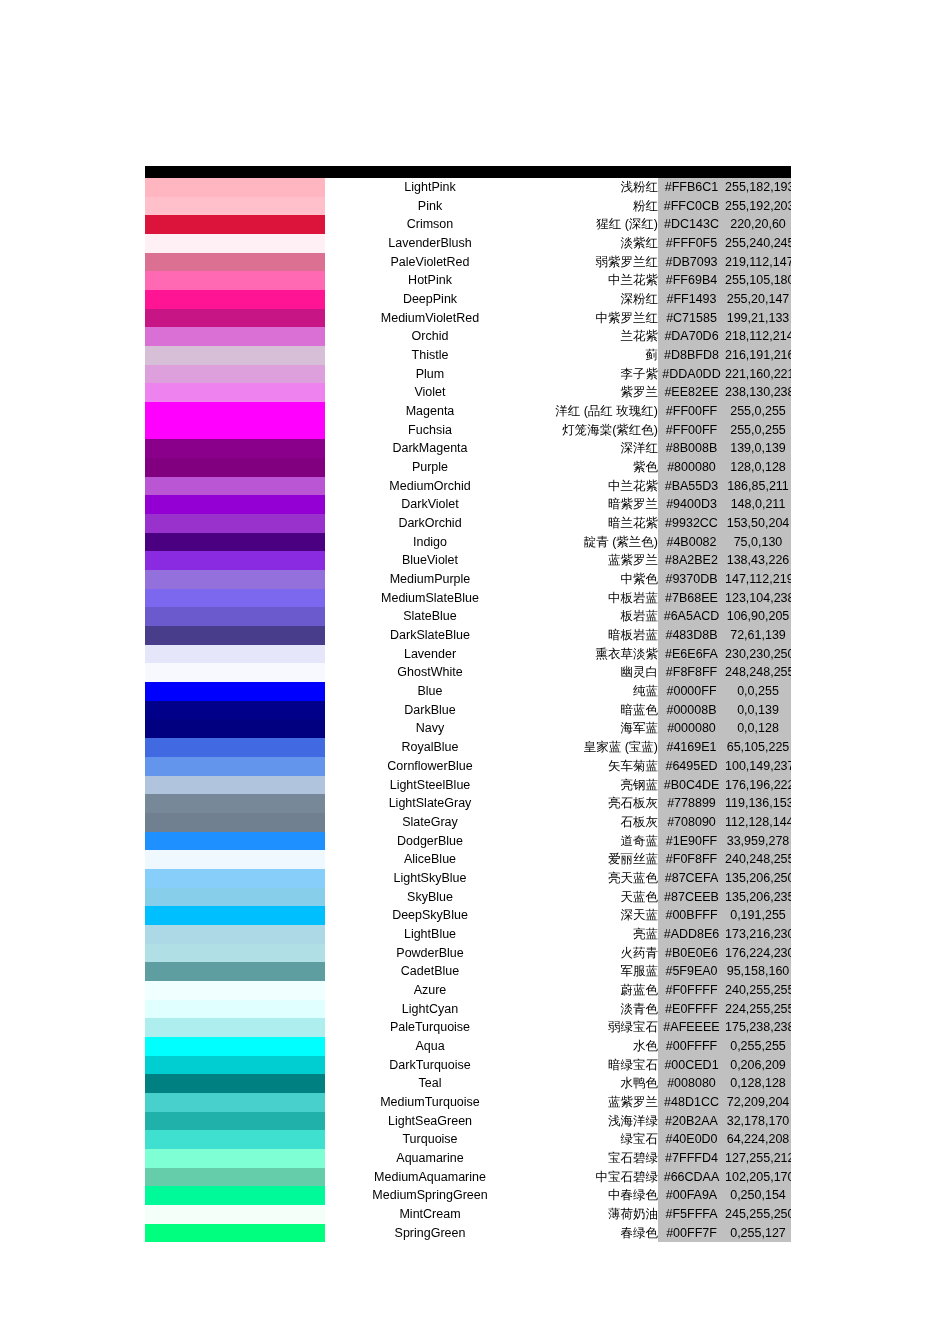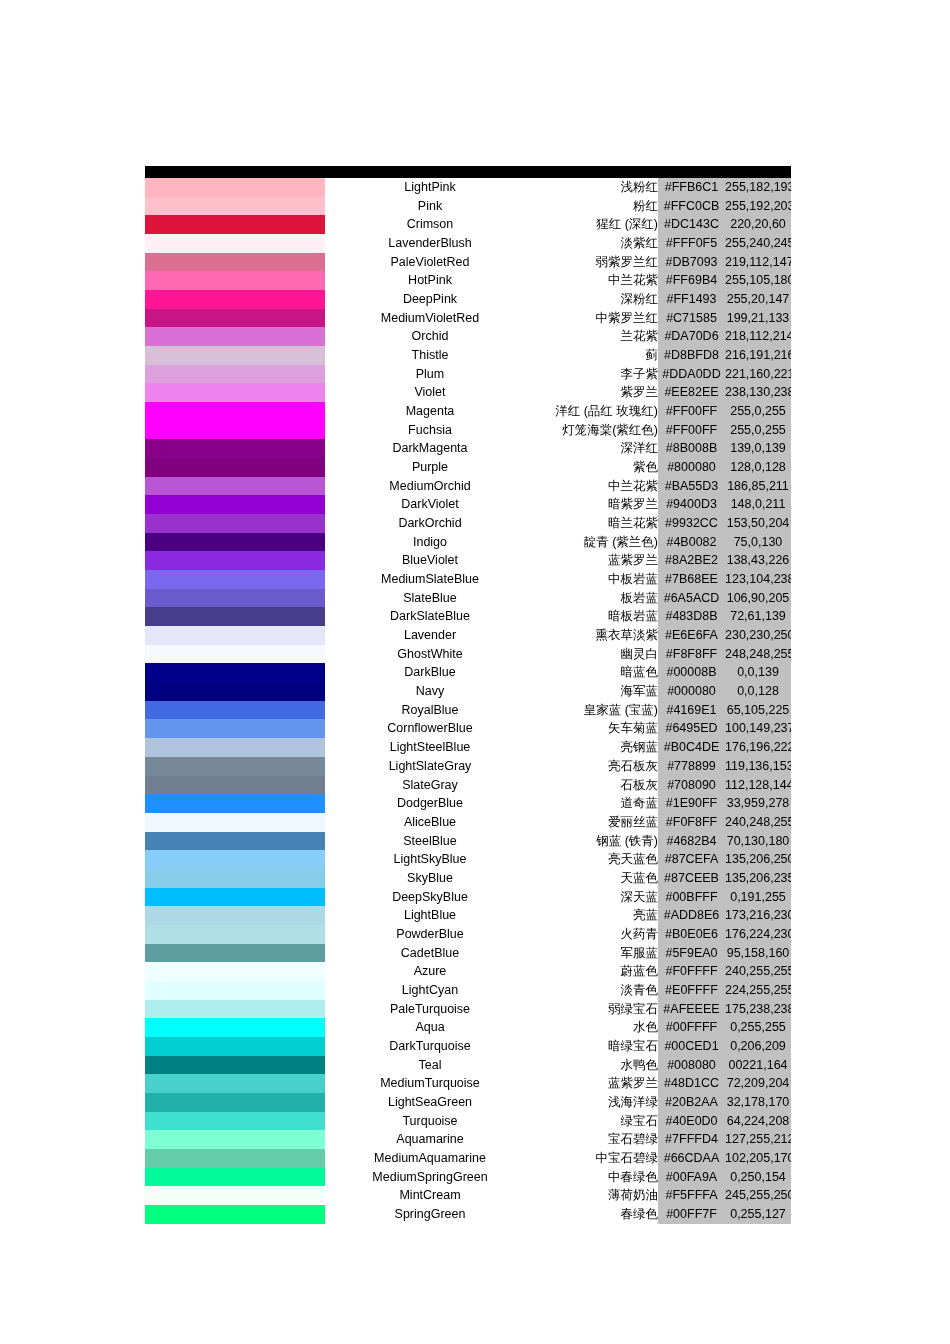--- a/index.html
+++ b/index.html
@@ -264,20 +264,28 @@
         </tr>
         <tr class="data-row">
           <td class="swatch" style="background: rgb(138, 43, 226);"></td>
           <td class="swatch" style="background: rgb(138, 43, 226);"></td>
           <td class="name-en">BlueViolet</td>
           <td class="name-cn">蓝紫罗兰</td>
           <td class="hexcode">#8A2BE2</td>
           <td class="rgbval">138,43,226</td>
         </tr>
         <tr class="data-row">
+          <td class="swatch" style="background: rgb(147, 112, 219);"></td>
+          <td class="swatch" style="background: rgb(147, 112, 219);"></td>
+          <td class="name-en">MediumPurple</td>
+          <td class="name-cn">中紫色</td>
+          <td class="hexcode">#9370DB</td>
+          <td class="rgbval">147,112,219</td>
+        </tr>
+        <tr class="data-row">
           <td class="swatch" style="background: rgb(123, 104, 238);"></td>
           <td class="swatch" style="background: rgb(123, 104, 238);"></td>
           <td class="name-en">MediumSlateBlue</td>
           <td class="name-cn">中板岩蓝</td>
           <td class="hexcode">#7B68EE</td>
           <td class="rgbval">123,104,238</td>
         </tr>
         <tr class="data-row">
           <td class="swatch" style="background: rgb(106, 90, 205);"></td>
           <td class="swatch" style="background: rgb(106, 90, 205);"></td>
@@ -304,20 +312,28 @@
         </tr>
         <tr class="data-row">
           <td class="swatch" style="background: rgb(248, 248, 255);"></td>
           <td class="swatch" style="background: rgb(248, 248, 255);"></td>
           <td class="name-en">GhostWhite</td>
           <td class="name-cn">幽灵白</td>
           <td class="hexcode">#F8F8FF</td>
           <td class="rgbval">248,248,255</td>
         </tr>
         <tr class="data-row">
+          <td class="swatch" style="background: rgb(0, 0, 255);"></td>
+          <td class="swatch" style="background: rgb(0, 0, 255);"></td>
+          <td class="name-en">Blue</td>
+          <td class="name-cn">纯蓝</td>
+          <td class="hexcode">#0000FF</td>
+          <td class="rgbval">0,0,255</td>
+        </tr>
+        <tr class="data-row">
           <td class="swatch" style="background: rgb(0, 0, 139);"></td>
           <td class="swatch" style="background: rgb(0, 0, 139);"></td>
           <td class="name-en">DarkBlue</td>
           <td class="name-cn">暗蓝色</td>
           <td class="hexcode">#00008B</td>
           <td class="rgbval">0,0,139</td>
         </tr>
         <tr class="data-row">
           <td class="swatch" style="background: rgb(0, 0, 128);"></td>
           <td class="swatch" style="background: rgb(0, 0, 128);"></td>
@@ -376,28 +392,20 @@
         </tr>
         <tr class="data-row">
           <td class="swatch" style="background: rgb(240, 248, 255);"></td>
           <td class="swatch" style="background: rgb(240, 248, 255);"></td>
           <td class="name-en">AliceBlue</td>
           <td class="name-cn">爱丽丝蓝</td>
           <td class="hexcode">#F0F8FF</td>
           <td class="rgbval">240,248,255</td>
         </tr>
         <tr class="data-row">
-          <td class="swatch" style="background: rgb(70, 130, 180);"></td>
-          <td class="swatch" style="background: rgb(70, 130, 180);"></td>
-          <td class="name-en">SteelBlue</td>
-          <td class="name-cn">钢蓝 (铁青)</td>
-          <td class="hexcode">#4682B4</td>
-          <td class="rgbval">70,130,180</td>
-        </tr>
-        <tr class="data-row">
           <td class="swatch" style="background: rgb(135, 206, 250);"></td>
           <td class="swatch" style="background: rgb(135, 206, 250);"></td>
           <td class="name-en">LightSkyBlue</td>
           <td class="name-cn">亮天蓝色</td>
           <td class="hexcode">#87CEFA</td>
           <td class="rgbval">135,206,250</td>
         </tr>
         <tr class="data-row">
           <td class="swatch" style="background: rgb(135, 206, 235);"></td>
           <td class="swatch" style="background: rgb(135, 206, 235);"></td>
@@ -477,21 +485,21 @@
           <td class="name-cn">暗绿宝石</td>
           <td class="hexcode">#00CED1</td>
           <td class="rgbval">0,206,209</td>
         </tr>
         <tr class="data-row">
           <td class="swatch" style="background: rgb(0, 128, 128);"></td>
           <td class="swatch" style="background: rgb(0, 128, 128);"></td>
           <td class="name-en">Teal</td>
           <td class="name-cn">水鸭色</td>
           <td class="hexcode">#008080</td>
-          <td class="rgbval">00221,164</td>
+          <td class="rgbval">0,128,128</td>
         </tr>
         <tr class="data-row">
           <td class="swatch" style="background: rgb(72, 209, 204);"></td>
           <td class="swatch" style="background: rgb(72, 209, 204);"></td>
           <td class="name-en">MediumTurquoise</td>
           <td class="name-cn">蓝紫罗兰</td>
           <td class="hexcode">#48D1CC</td>
           <td class="rgbval">72,209,204</td>
         </tr>
         <tr class="data-row">

